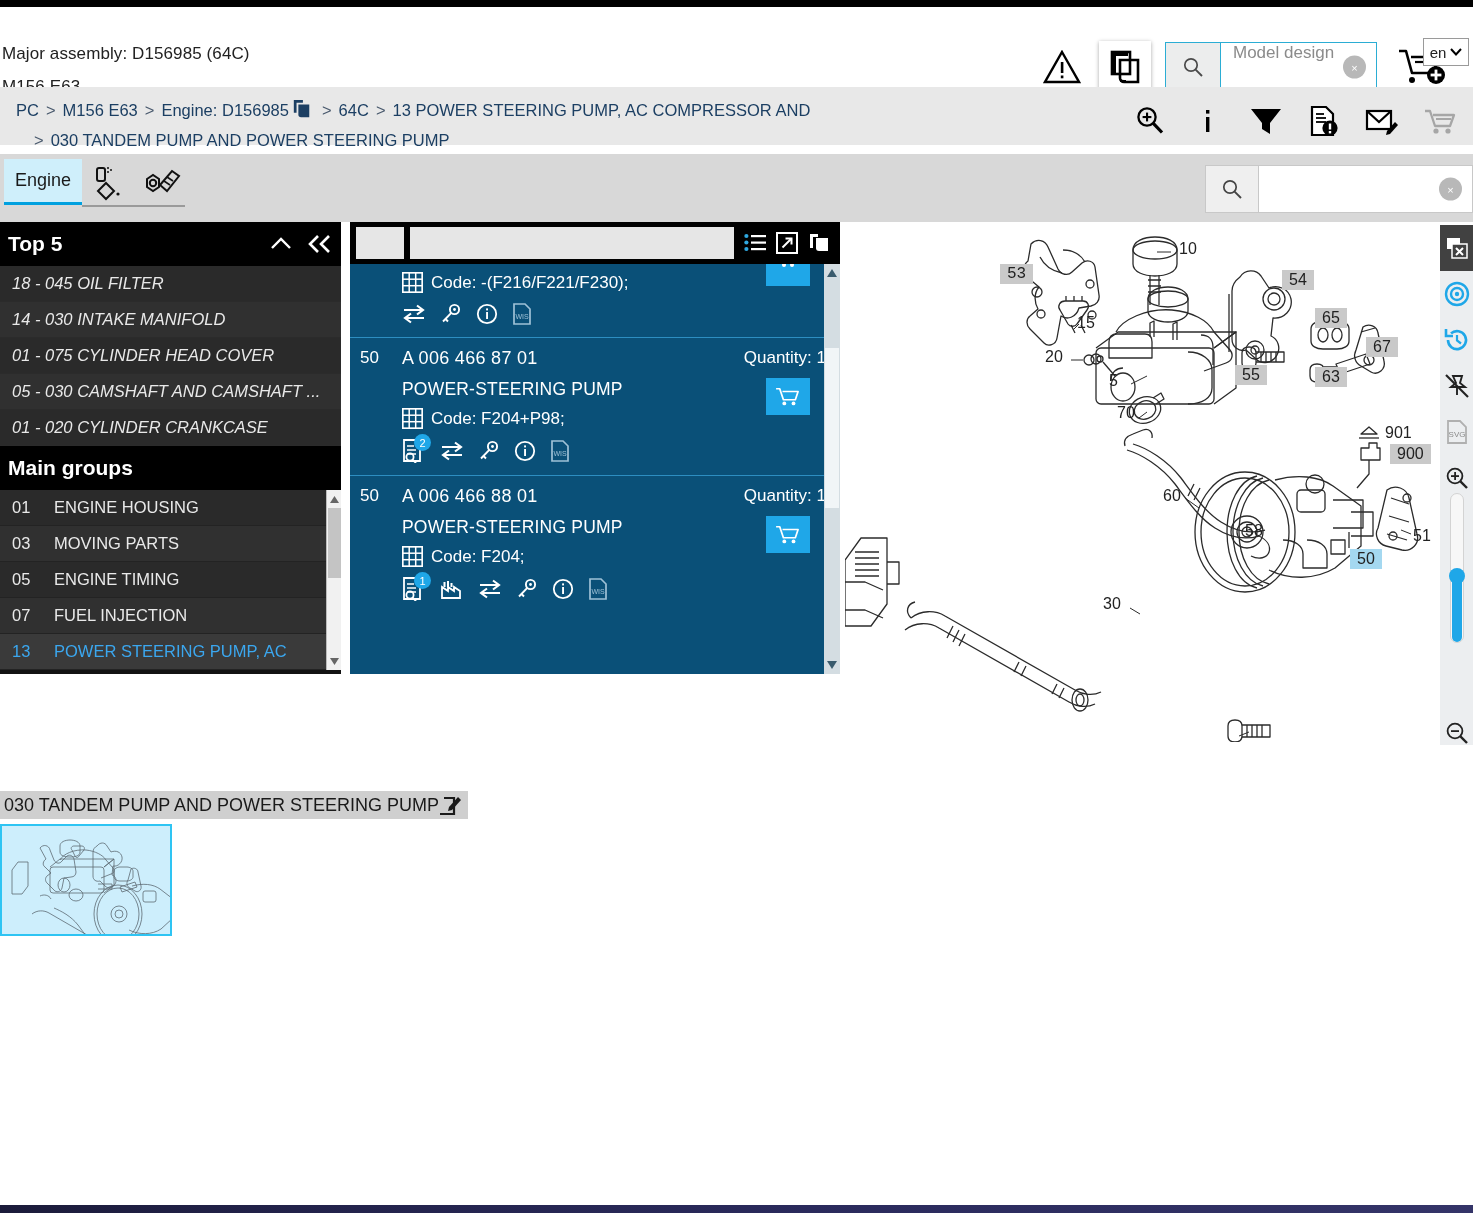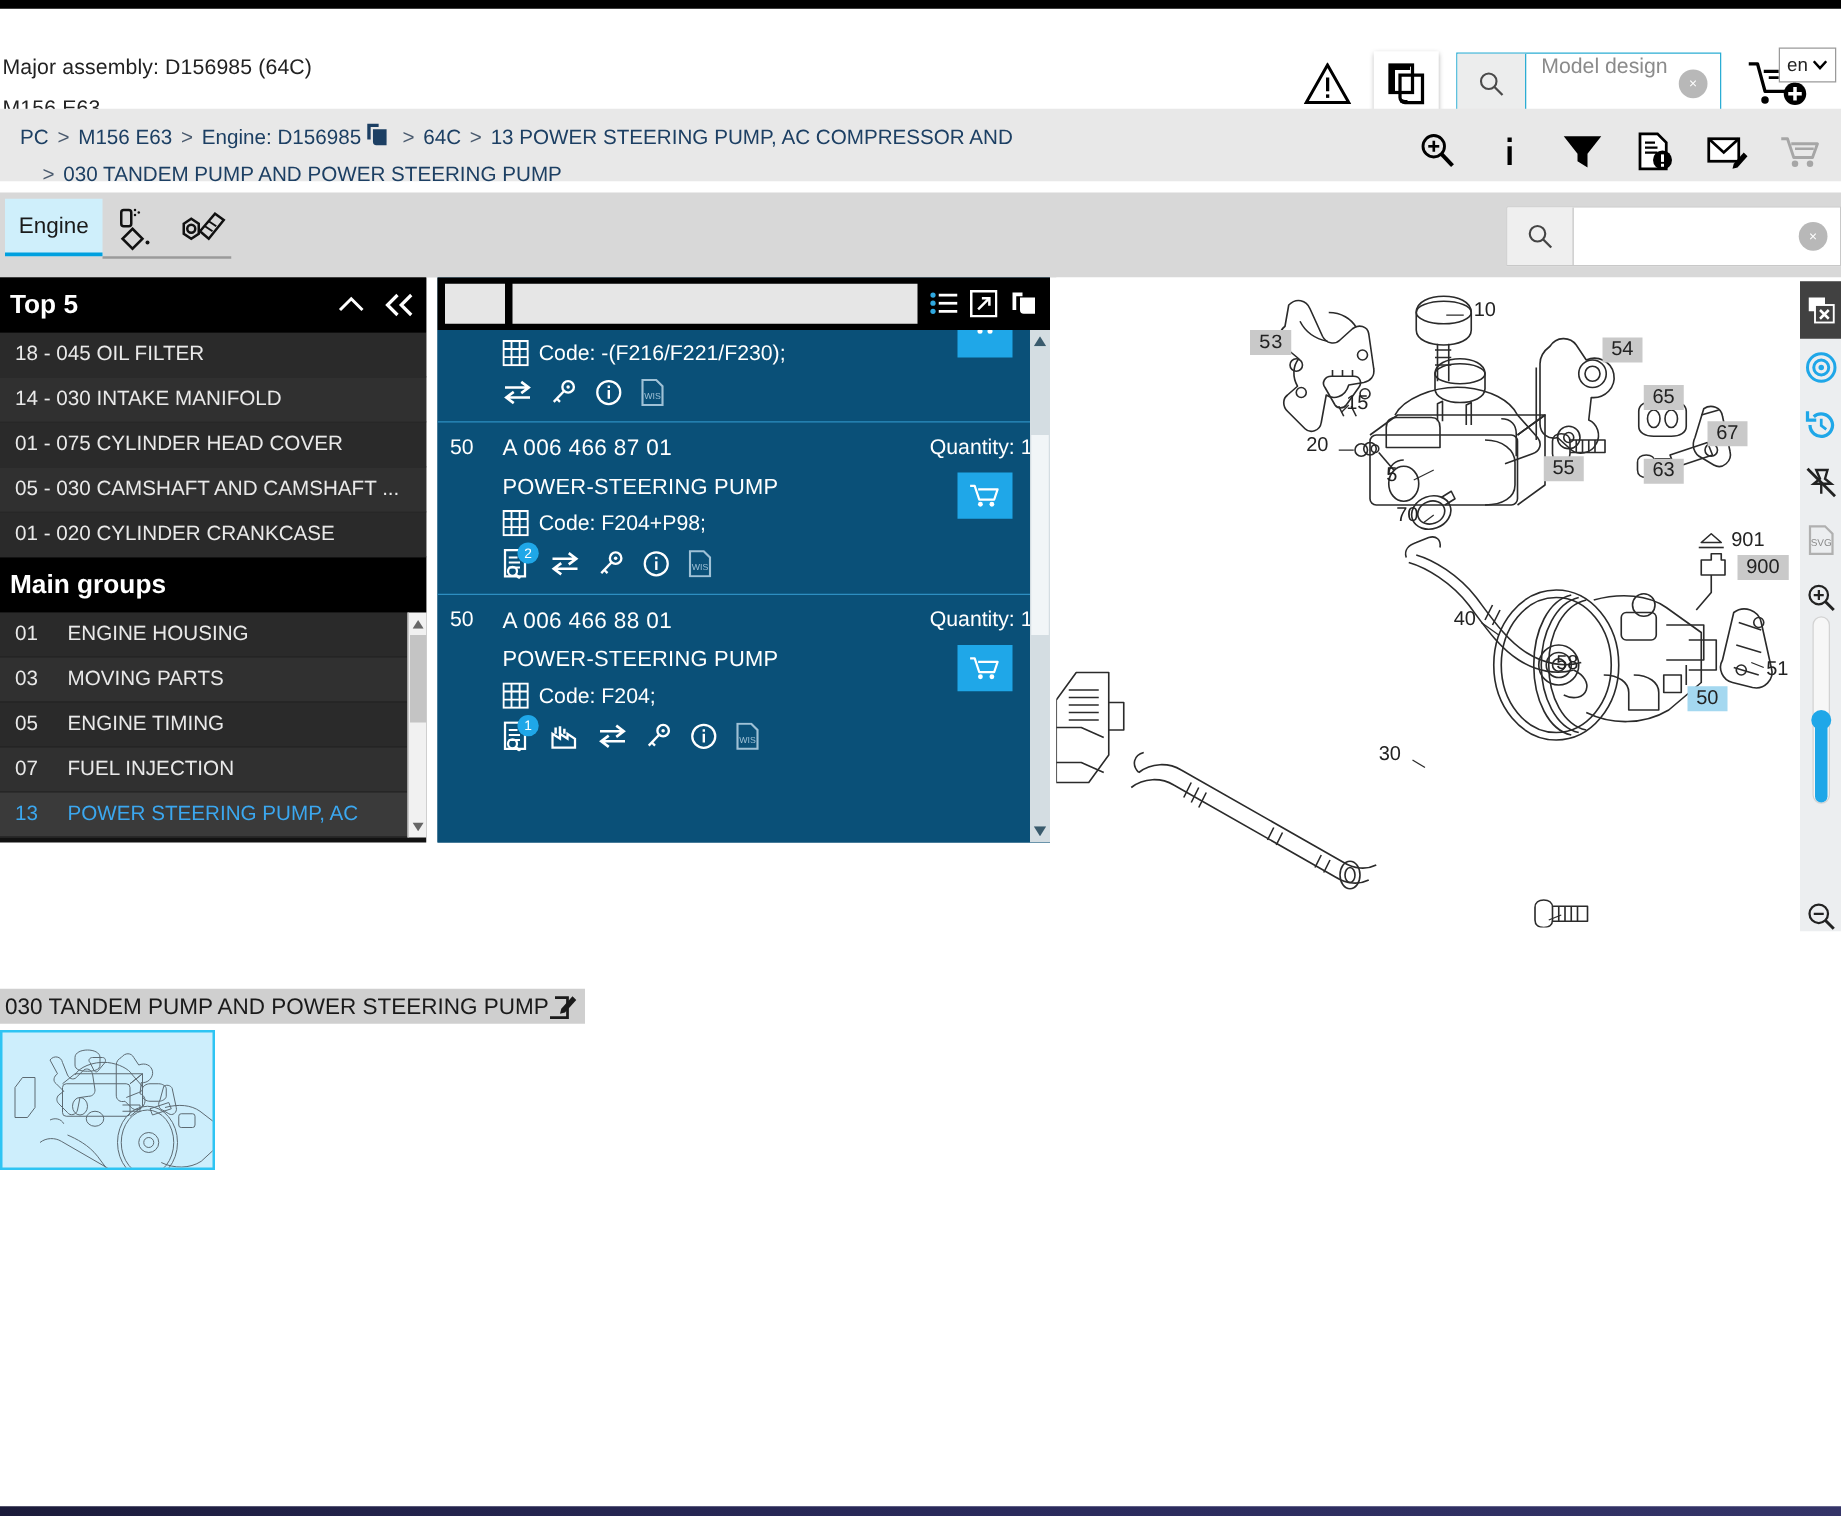--- a/index.html
+++ b/index.html
@@ -54,21 +54,21 @@
   .tabsearch { position:absolute; right:0; top:165px; width:268px; height:48px; border:1px solid #c8c8c8; background:#fff; display:flex; }
   .tabsearch .sicon { width:53px; background:#efefef; border-right:1px solid #c8c8c8; display:flex; align-items:center; justify-content:center;}
   .tabsearch .sfield { flex:1; position:relative; }
 
   
   .leftpanel { position:absolute; left:0; top:222px; width:341px; height:452px; background:#121212; }
   .panel-title { height:44px; background:#000; color:#fff; display:flex; align-items:center;
                  padding:0 8px; font-size:21px; font-weight:bold; position:relative;}
   .panel-title .ctrls { position:absolute; right:8px; top:0; height:44px; display:flex; align-items:center; gap:14px; }
   .litem { height:36px; display:flex; align-items:center; padding-left:12px; font-size:16.5px;
-           color:#e9e9e9; border-bottom:1px solid #2b2b2b; background:#2a2a2a; }
+           color:#e9e9e9; border-bottom:1px solid #2b2b2b; background:#2a2a2a;font-style:italic; }
   .litem.alt { background:#303030; }
   .mg-item { height:36px; display:flex; align-items:center; font-size:16.5px; color:#e9e9e9;
              border-bottom:1px solid #232323; background:#2a2a2a; padding-left:12px; }
   .mg-item.alt { background:#303030; }
   .mg-item.sel { background:#3a3a3a; color:#3ba7ef; }
   .mg-num { width:42px; display:inline-block; }
   .mg-wrap { position:relative; width:341px; }
   .mg-list { width:326px; }
   .mg-scroll { position:absolute; right:0; top:0; width:15px; height:180px; background:#f1f1f1;
                border-left:1px solid #bbb; }
@@ -740,21 +740,21 @@
       <span style="position:absolute;left:232px;top:92px;font-size:16px;color:#222;">15</span>
       <span style="position:absolute;left:470px;top:86px;background:#c9c9c9;padding:1px 7px;font-size:16px;color:#222;">65</span>
       <span style="position:absolute;left:521px;top:115px;background:#c9c9c9;padding:1px 7px;font-size:16px;color:#222;">67</span>
       <span style="position:absolute;left:200px;top:126px;font-size:16px;color:#222;">20</span>
       <span style="position:absolute;left:390px;top:143px;background:#c9c9c9;padding:1px 7px;font-size:16px;color:#222;">55</span>
       <span style="position:absolute;left:470px;top:145px;background:#c9c9c9;padding:1px 7px;font-size:16px;color:#222;">63</span>
       <span style="position:absolute;left:264px;top:150px;font-size:16px;color:#222;">5</span>
       <span style="position:absolute;left:272px;top:182px;font-size:16px;color:#222;">70</span>
       <span style="position:absolute;left:540px;top:202px;font-size:16px;color:#222;">901</span>
       <span style="position:absolute;left:545px;top:222px;background:#c9c9c9;padding:1px 7px;font-size:16px;color:#222;">900</span>
-      <span style="position:absolute;left:318px;top:265px;font-size:16px;color:#222;">40</span>
+      <span style="position:absolute;left:318px;top:265px;font-size:16px;color:#222;">60</span>
       <span style="position:absolute;left:400px;top:300px;font-size:16px;color:#222;">58</span>
       <span style="position:absolute;left:568px;top:305px;font-size:16px;color:#222;">51</span>
       <span style="position:absolute;left:505px;top:327px;background:#a4d8f0;padding:1px 7px;font-size:16px;color:#222;">50</span>
       <span style="position:absolute;left:258px;top:373px;font-size:16px;color:#222;">30</span>
     </div>
   </div>
 
 
   <div class="vtool">
     <div class="vt dark">

